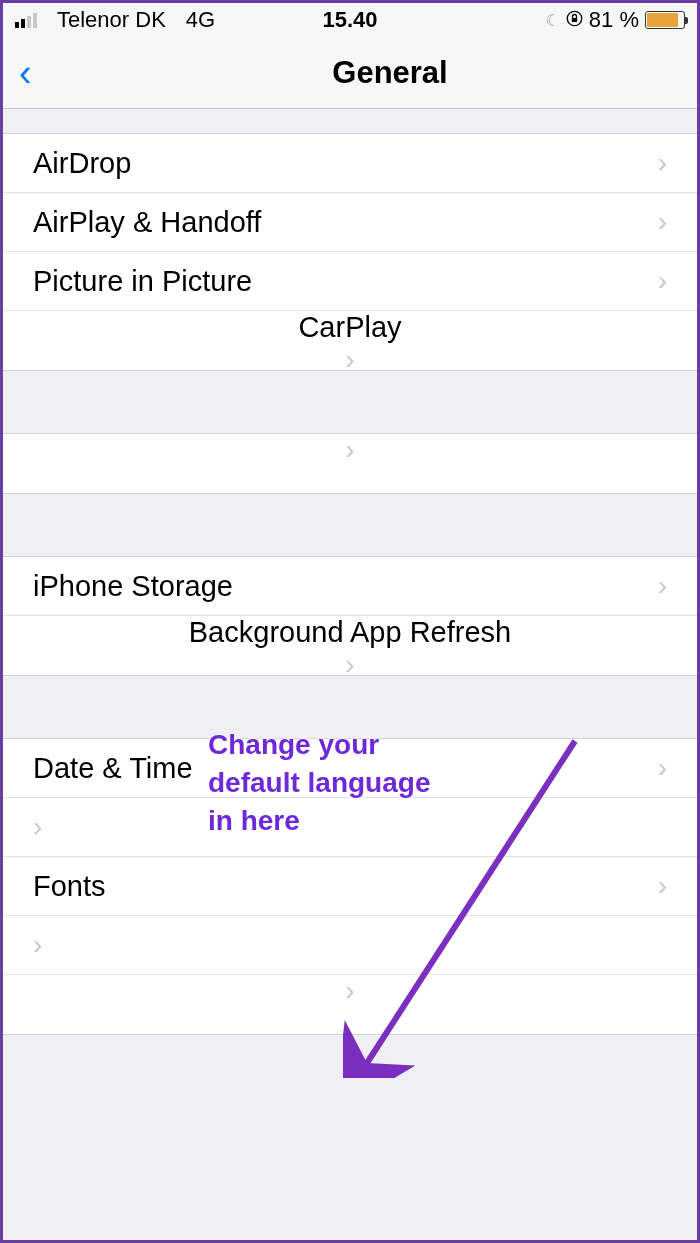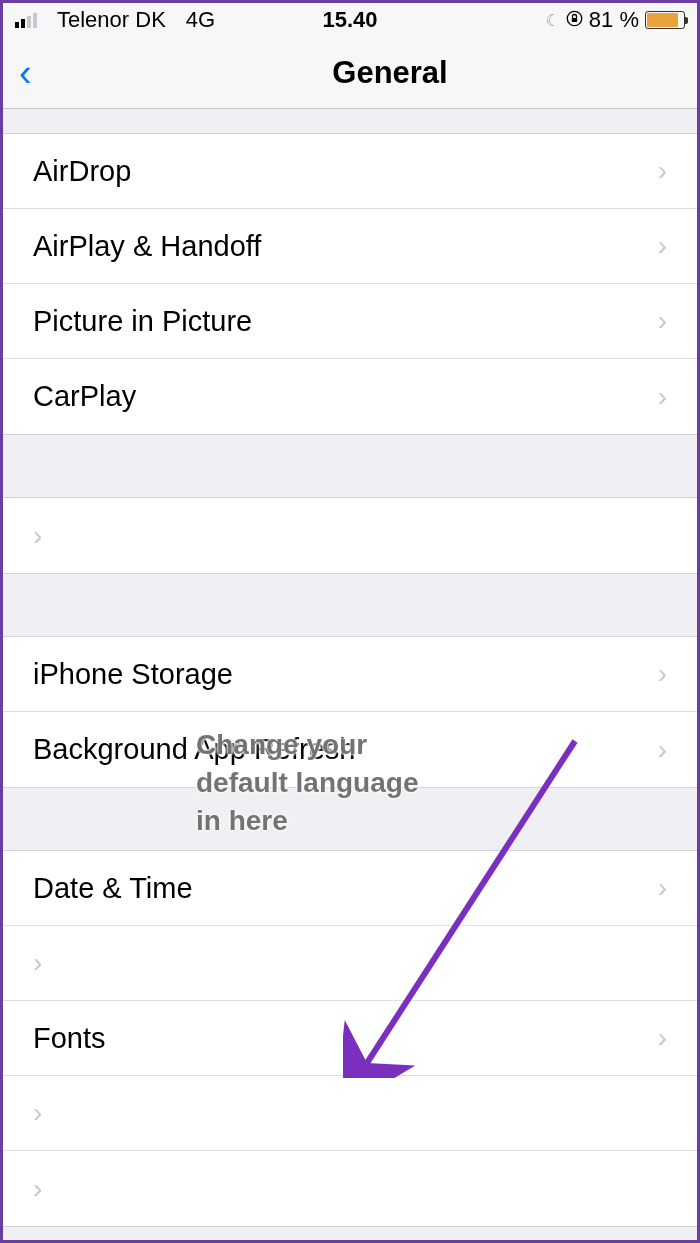--- a/index.html
+++ b/index.html
@@ -77,39 +77,39 @@
       font-size: 31px;
       font-weight: 600;
       color: #000;
       margin-left: 40px;
     }
     
     .section-gap { height: 24px; background: #efeff4; }
     .section-gap.sm { height: 62px; }
     .row {
       background: #fff;
-      height: 75px;
+      height: 59px;
       display: flex;
       align-items: center;
       justify-content: space-between;
       padding: 0 30px 0 30px;
       border-bottom: 0.5px solid #e0e0e3;
     }
-    .row:last-child { border-bottom: none; }
+    .row:last-child { border-bottom: none; flex-direction: column; }
     .row-label { font-size: 29px; color: #000; }
     .chevron { color: #c7c7cc; font-size: 28px; font-weight: 400; }
     .group { background: #fff; border-top: 0.5px solid #d1d1d6; border-bottom: 0.5px solid #d1d1d6; }
     
     .annotation {
       position: absolute;
-      left: 193px;
+      left: 205px;
       top: 723px;
       font-size: 28px;
       font-weight: 700;
-      color: #737373;
+      color: #6d28d9;
       line-height: 1.35;
       text-shadow: 0 0 3px #fff, 0 0 3px #fff, 0 0 3px #fff;
       z-index: 10;
     }
     .arrow-svg {
       position: absolute;
       left: 340px;
       top: 730px;
       z-index: 9;
       pointer-events: none;

